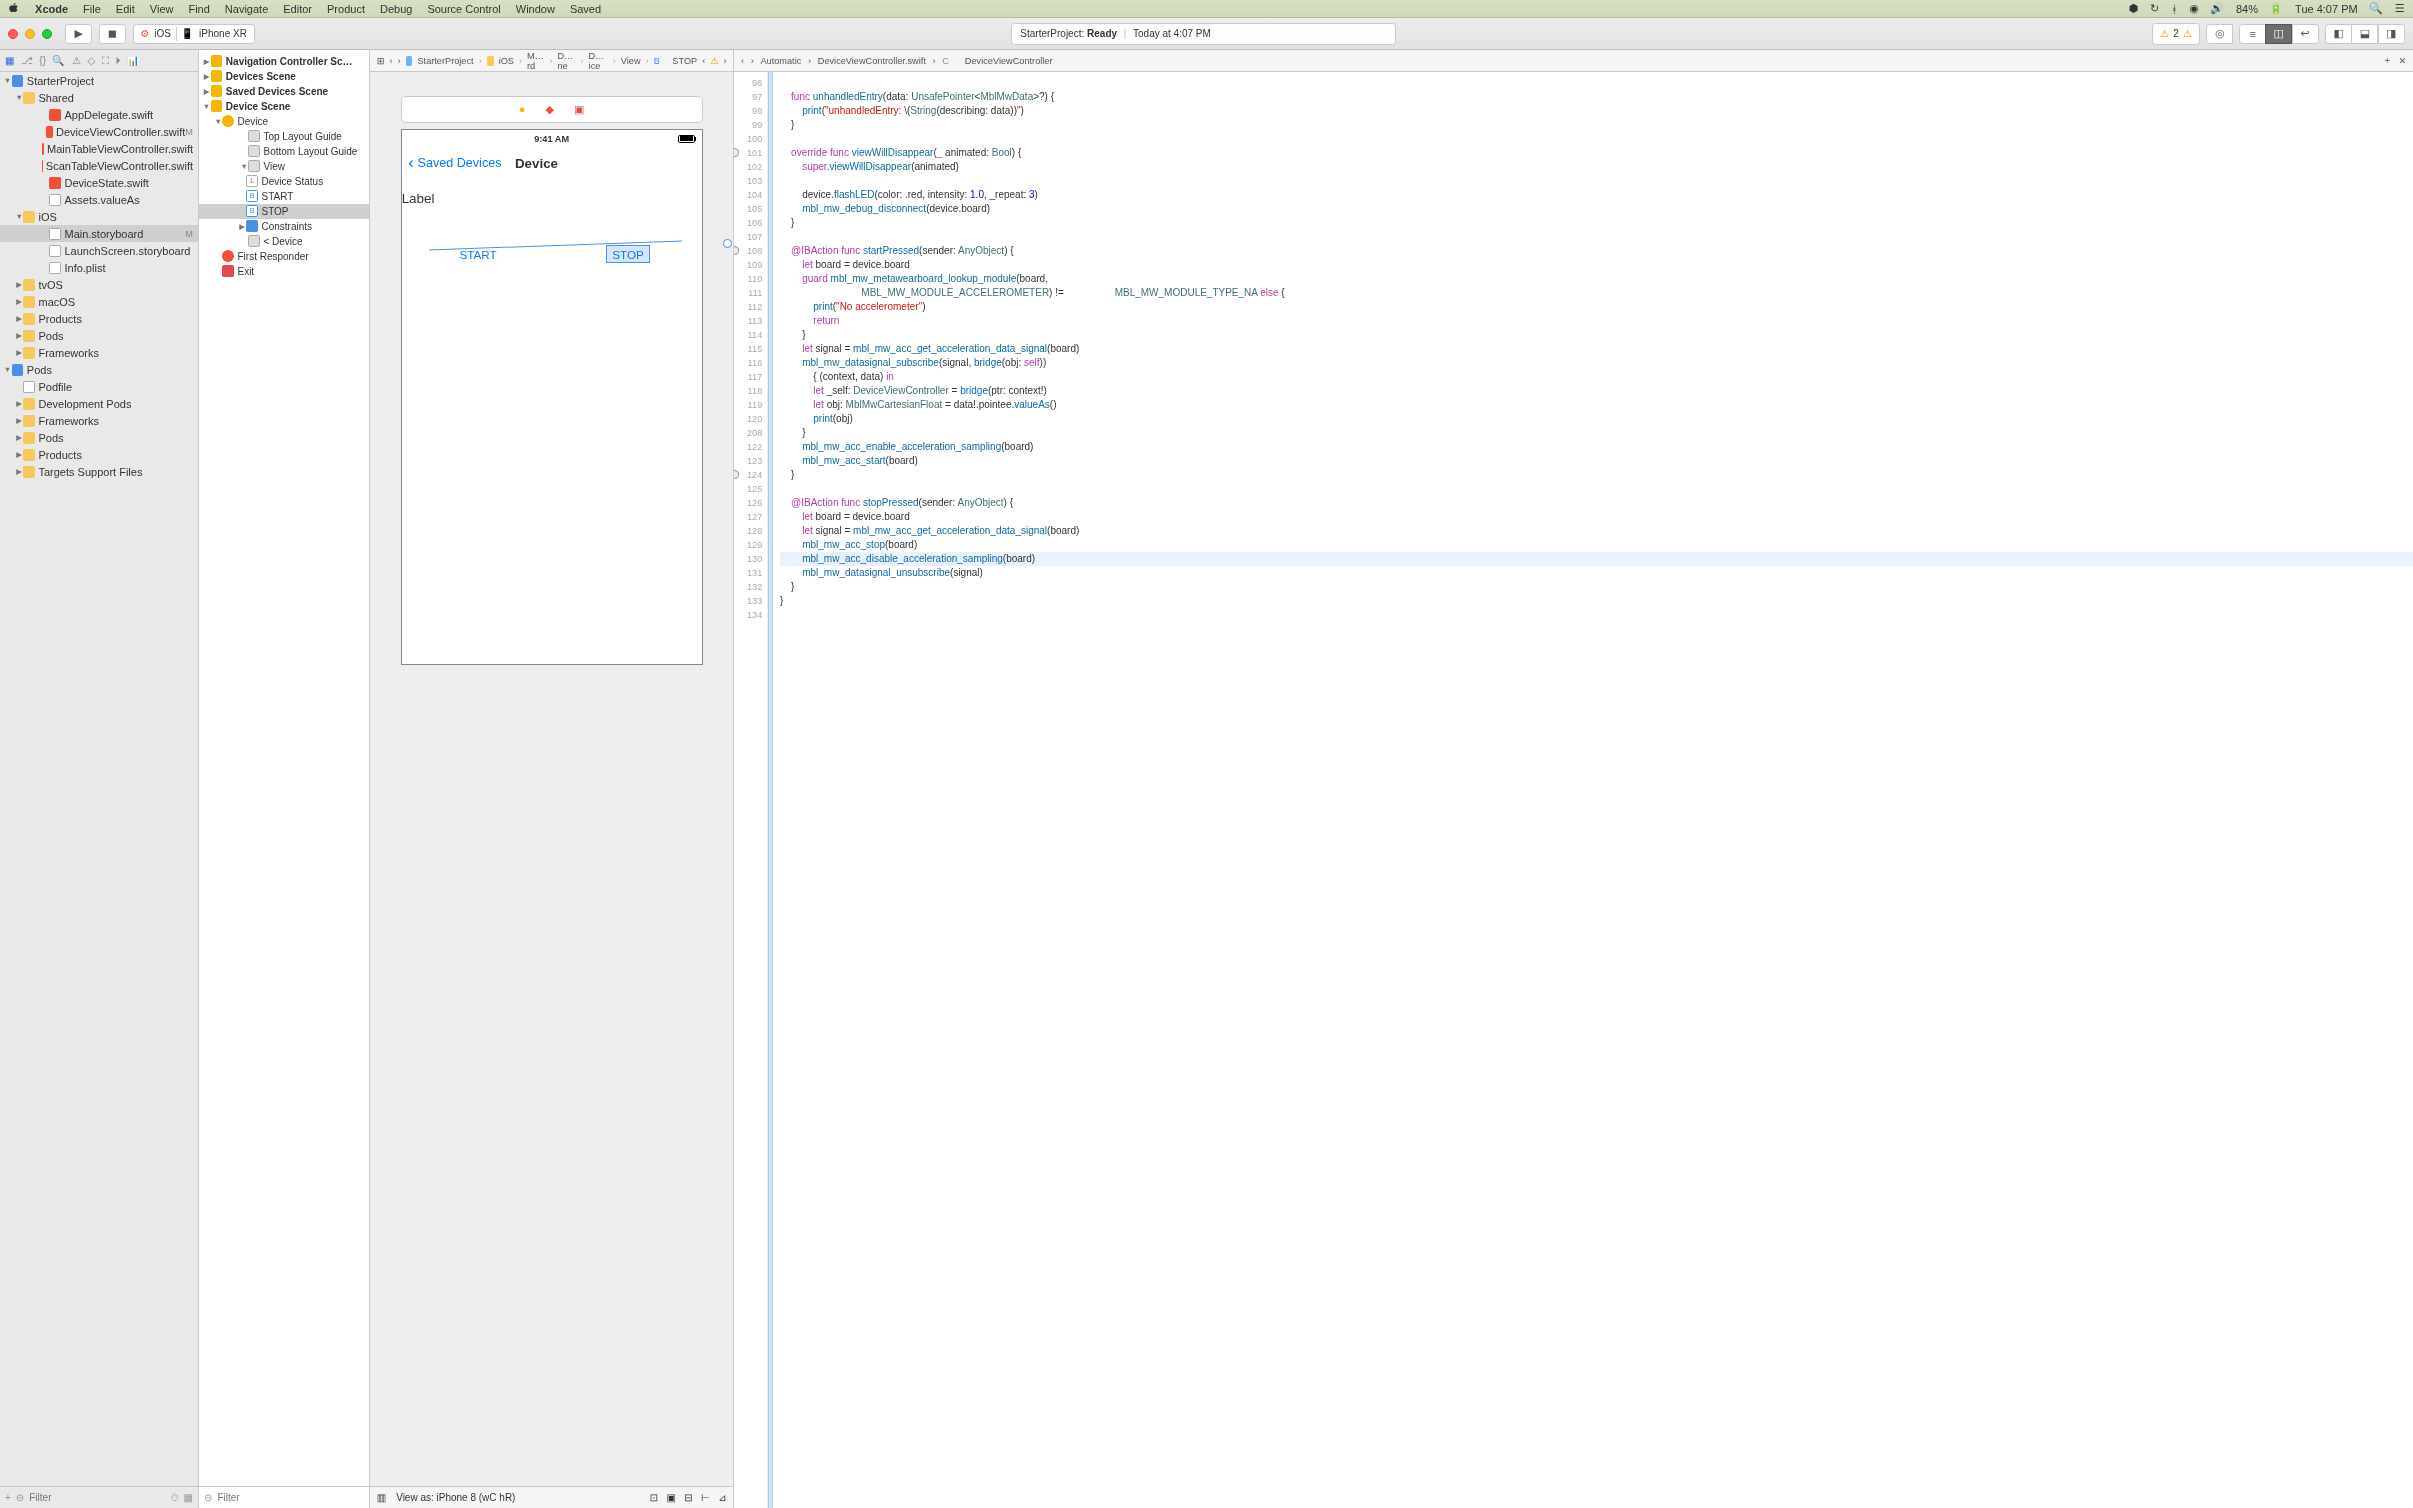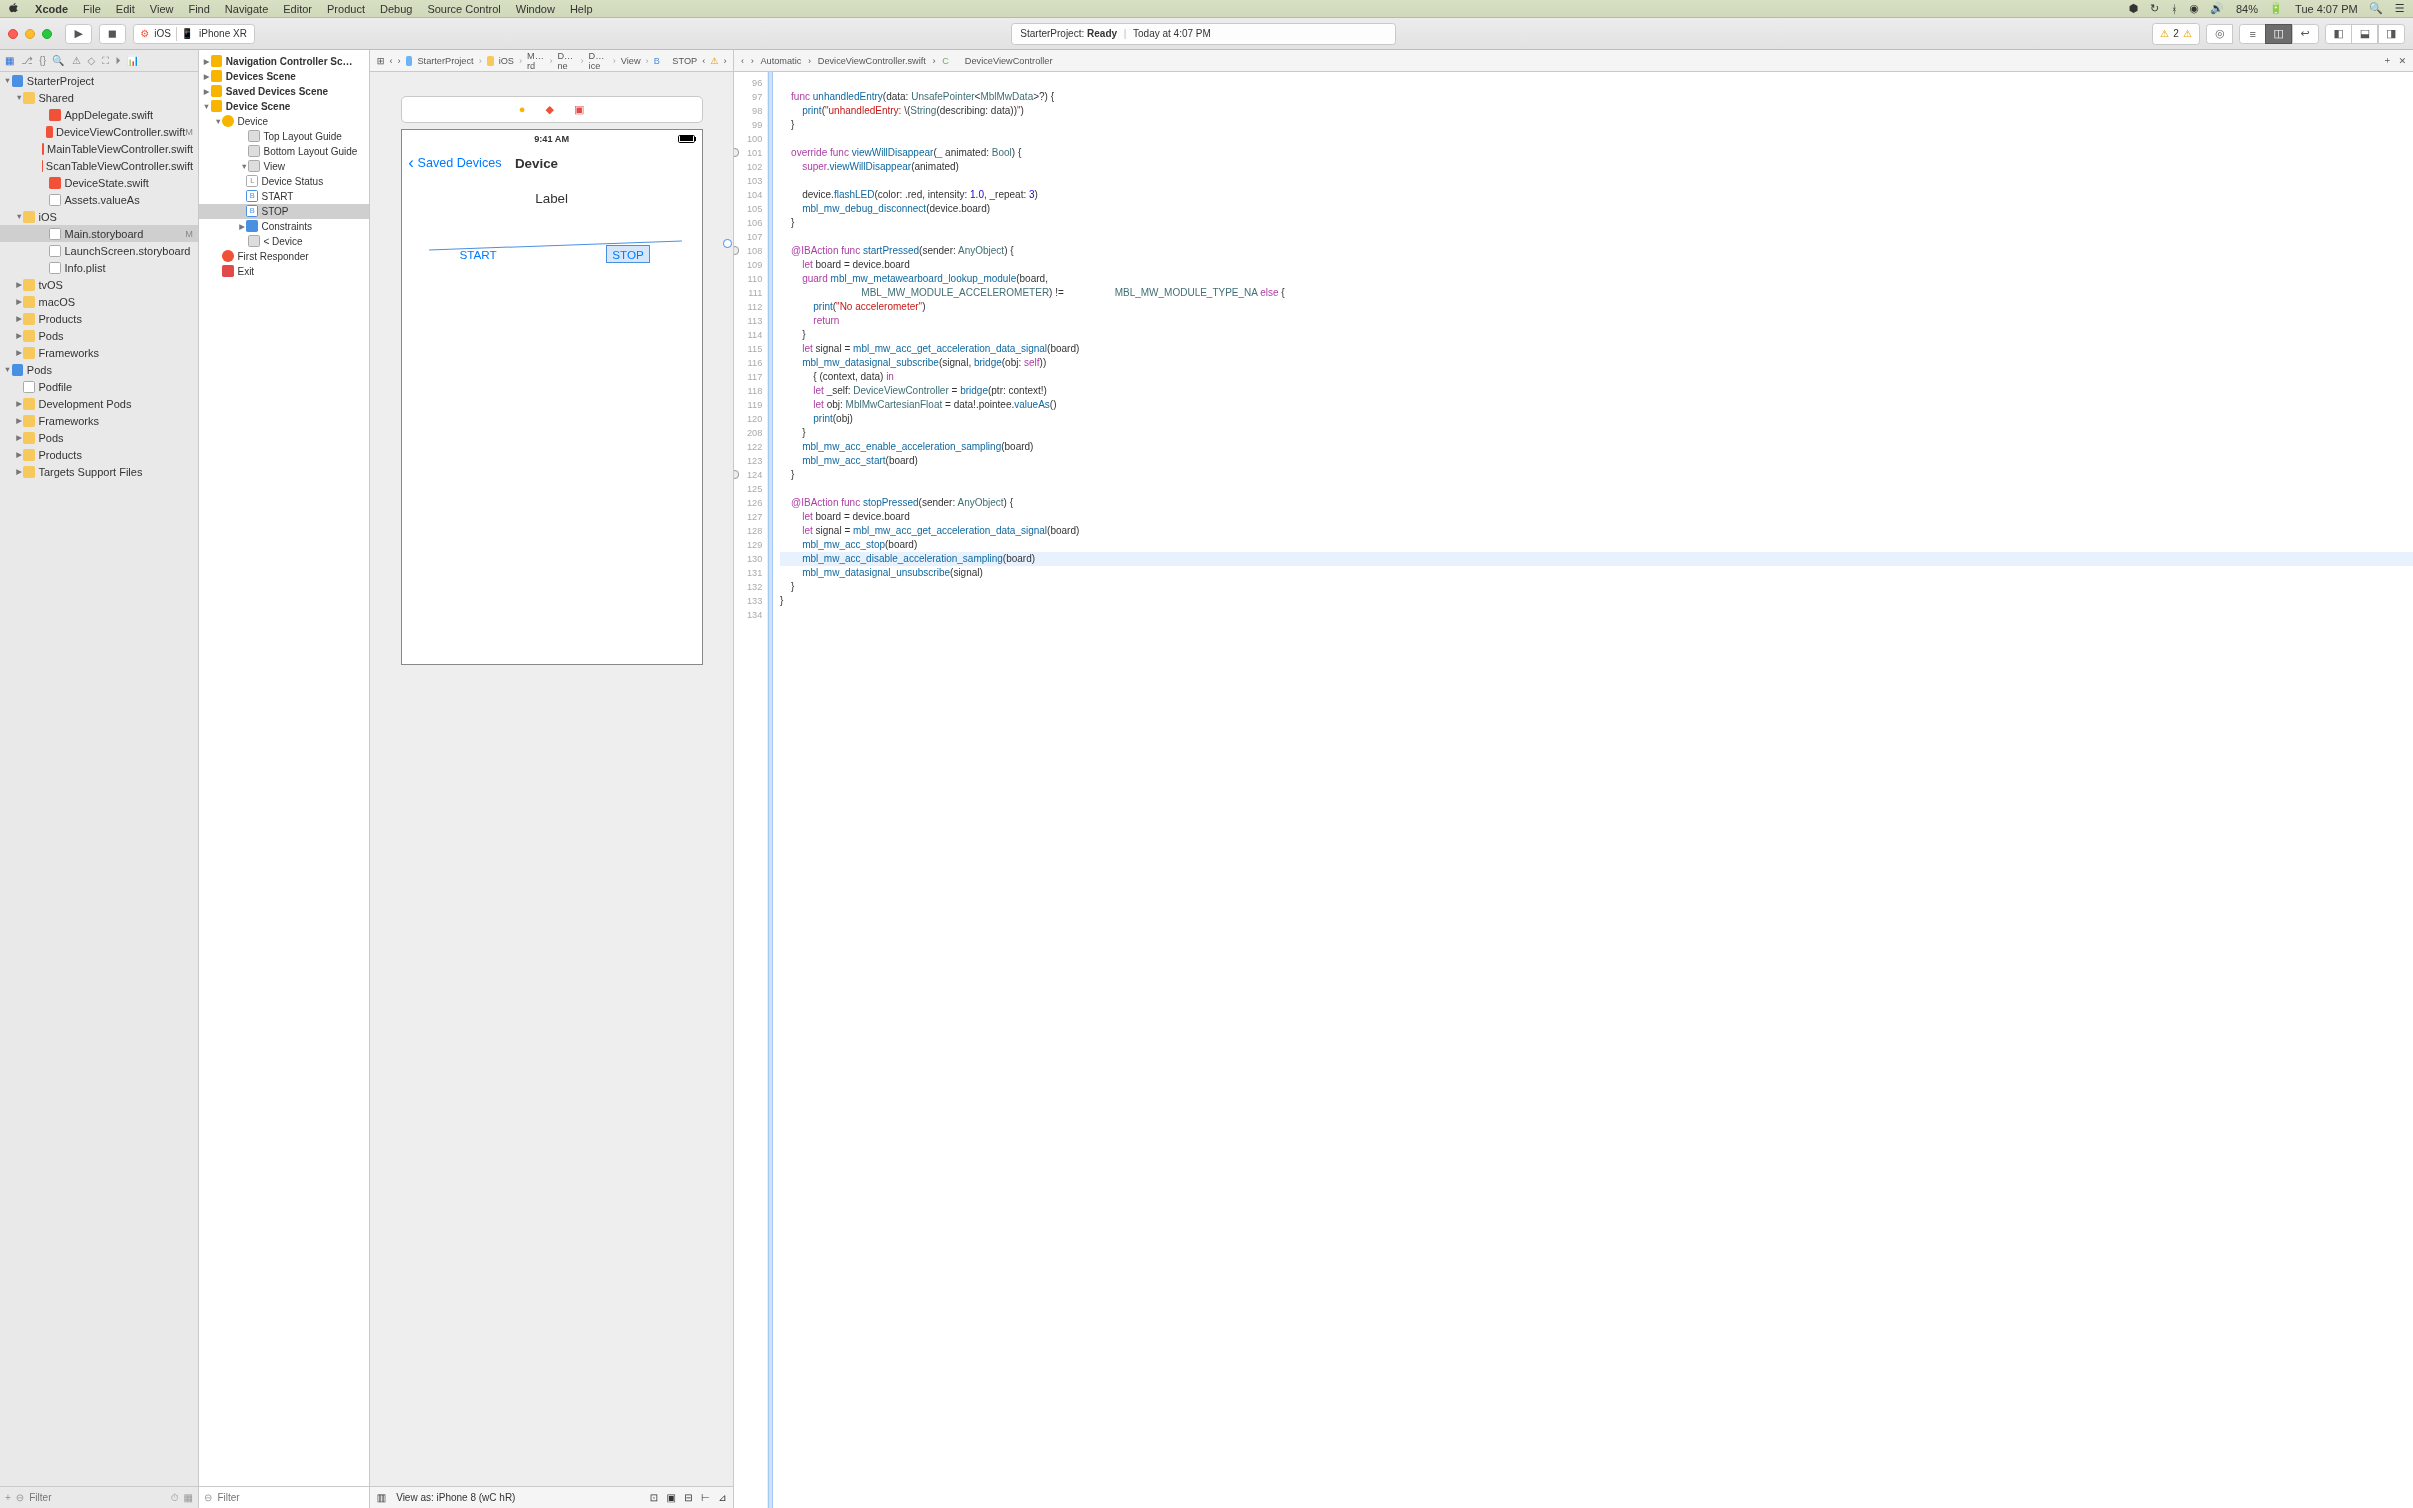--- a/index.html
+++ b/index.html
@@ -71,21 +71,21 @@
 .canvas-inner{position:relative;height:calc(100% - 44px);overflow:hidden;background:#eee;}
 .dock{position:absolute;top:23.5px;left:50%;transform:translateX(-50%);width:302px;height:27px;background:#fff;border:0.8px solid #c9c9c9;border-radius:5px;display:flex;align-items:center;justify-content:center;gap:20px;}
 .phone{position:absolute;top:57px;left:50%;transform:translateX(-50%);width:302px;height:536px;background:#fff;border:0.8px solid #888;}
 .phstatus{height:17px;display:flex;align-items:center;justify-content:center;font-size:9.2px;font-weight:700;position:relative;}
 .phstatus .batt{position:absolute;right:6.7px;width:17px;height:8.4px;border:0.8px solid #000;border-radius:1.7px;}
 .phstatus .batt::after{content:"";position:absolute;right:-2.5px;top:1.7px;width:1.7px;height:3.4px;background:#000;}
 .phstatus .batt::before{content:"";position:absolute;left:0.8px;top:0.8px;width:13.4px;height:5px;background:#000;}
 .phnav{height:32px;display:flex;align-items:center;padding:0 6.7px;}
 .phnav .back{color:#007aff;font-size:12.6px;display:flex;align-items:center;}
 .phnav .title{font-weight:600;font-size:13.4px;margin-left:13.4px;}
-.phlabel{text-align:center;margin-top:11.7px;font-size:13.4px;}
+.phlabel{text-align:left;margin-top:11.7px;font-size:13.4px;}
 .phbtns{display:flex;justify-content:space-around;margin-top:40px;}
 .phbtn{color:#007aff;font-size:11.7px;padding:1.7px 5px;}
 .phbtn.sel{outline:0.8px solid #4a90e2;background:#d7e7fb;position:relative;}
 .connector{position:absolute;height:0.8px;background:#4a90e2;}
 .conn-dot{position:absolute;width:8.4px;height:8.4px;border:0.8px solid #4a90e2;border-radius:50%;background:#fff;}
 .canvas-bottom{height:22px;border-top:0.8px solid #c9c9c9;display:flex;align-items:center;padding:0 6.7px;font-size:10px;background:#f5f5f5;gap:10px;}
 
 .editor{flex:1;min-width:0;background:#fff;}
 .ed-jump{height:22px;background:#f5f5f5;border-bottom:0.8px solid #c9c9c9;display:flex;align-items:center;padding:0 6.7px;gap:6.7px;font-size:9.2px;color:#555;}
 .code-wrap{display:flex;height:calc(100% - 22px);overflow:hidden;}
@@ -109,21 +109,21 @@
     <span>File</span>
     <span>Edit</span>
     <span>View</span>
     <span>Find</span>
     <span>Navigate</span>
     <span>Editor</span>
     <span>Product</span>
     <span>Debug</span>
     <span>Source Control</span>
     <span>Window</span>
-    <span>Help</span>
+    <span>Saved</span>
   </div>
   <div class="right">
     <span>⬢</span>
     <span>↻</span>
     <span>ᚼ</span>
     <span>◉</span>
     <span>🔊</span>
     <span>84%</span>
     <span>🔋</span>
     <span>Tue 4:07 PM</span>

